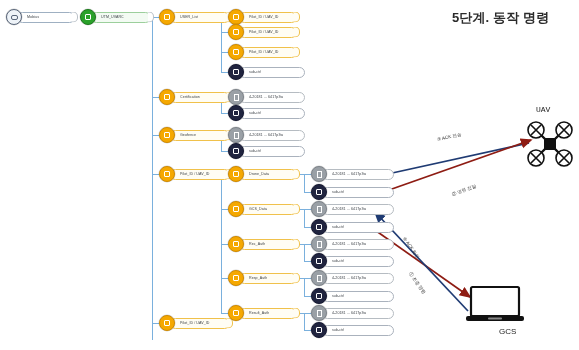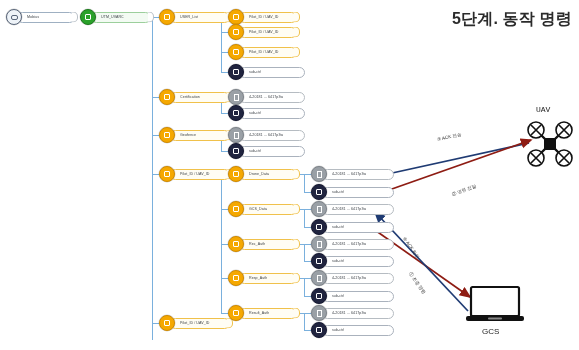--- a/index.html
+++ b/index.html
@@ -70,25 +70,25 @@
   .sq:after{
     content:"";position:absolute;left:0;right:0;bottom:-1.5px;height:2px;
     background:
       repeating-linear-gradient(135deg,#e03a26 0 1px,transparent 1px 2px);
     opacity:.85;
   }
 
   
   #title{
     position:absolute;left:452px;top:9px;
-    font-size:16px;font-weight:bold;color:#2b2b2b;letter-spacing:.01em;
+    font-size:13px;font-weight:bold;color:#2b2b2b;letter-spacing:.01em;
     white-space:nowrap;
   }
   #uav-label{position:absolute;left:536px;top:105px;font-size:8px;color:#222;font-family:Liberation Mono, monospace;}
-  #gcs-label{position:absolute;left:482px;top:327px;font-size:8px;color:#222;}
+  #gcs-label{position:absolute;left:499px;top:327px;font-size:8px;color:#222;}
   .flow-lbl{
     position:absolute;font-size:4.6px;color:#3a3a3a;white-space:nowrap;
     transform-origin:left center;
   }
 </style>
 </head>
 <body>
 
 <div id="canvas">
 

